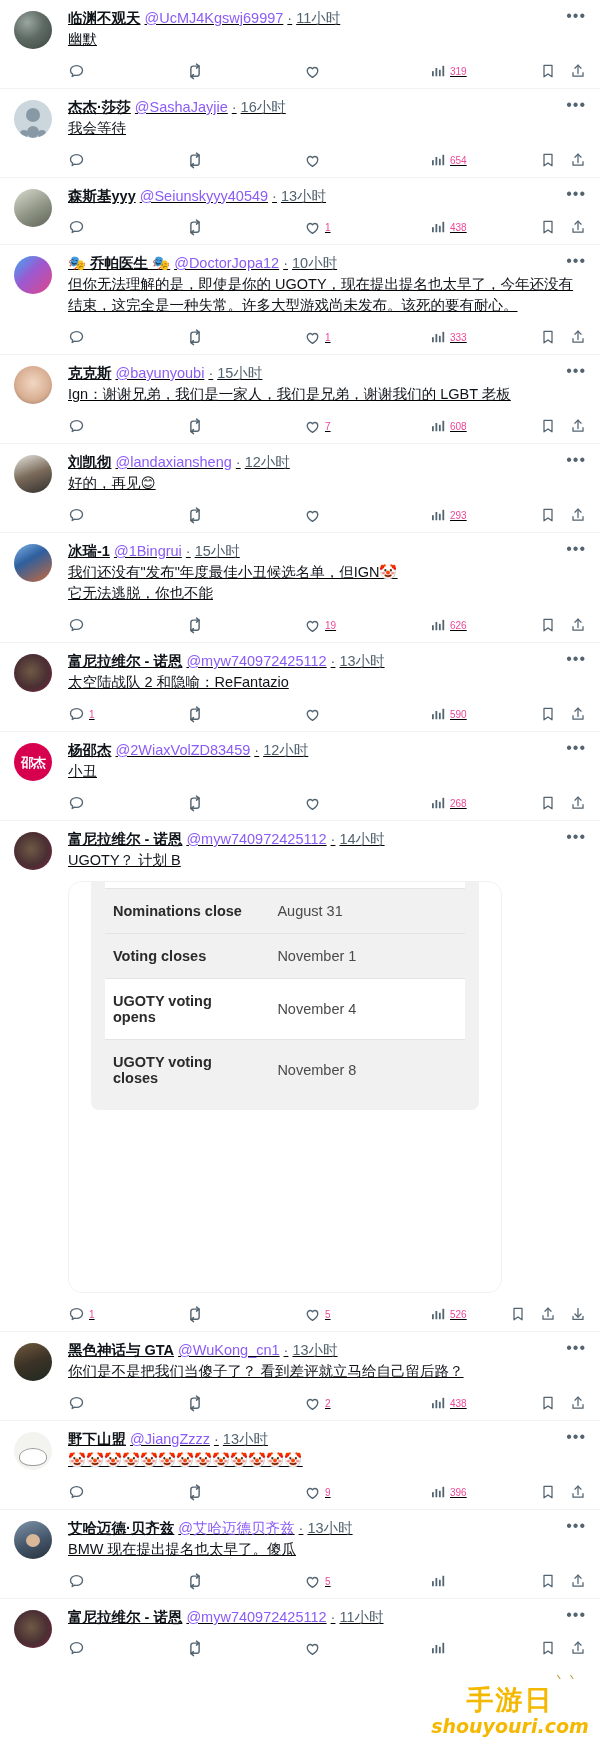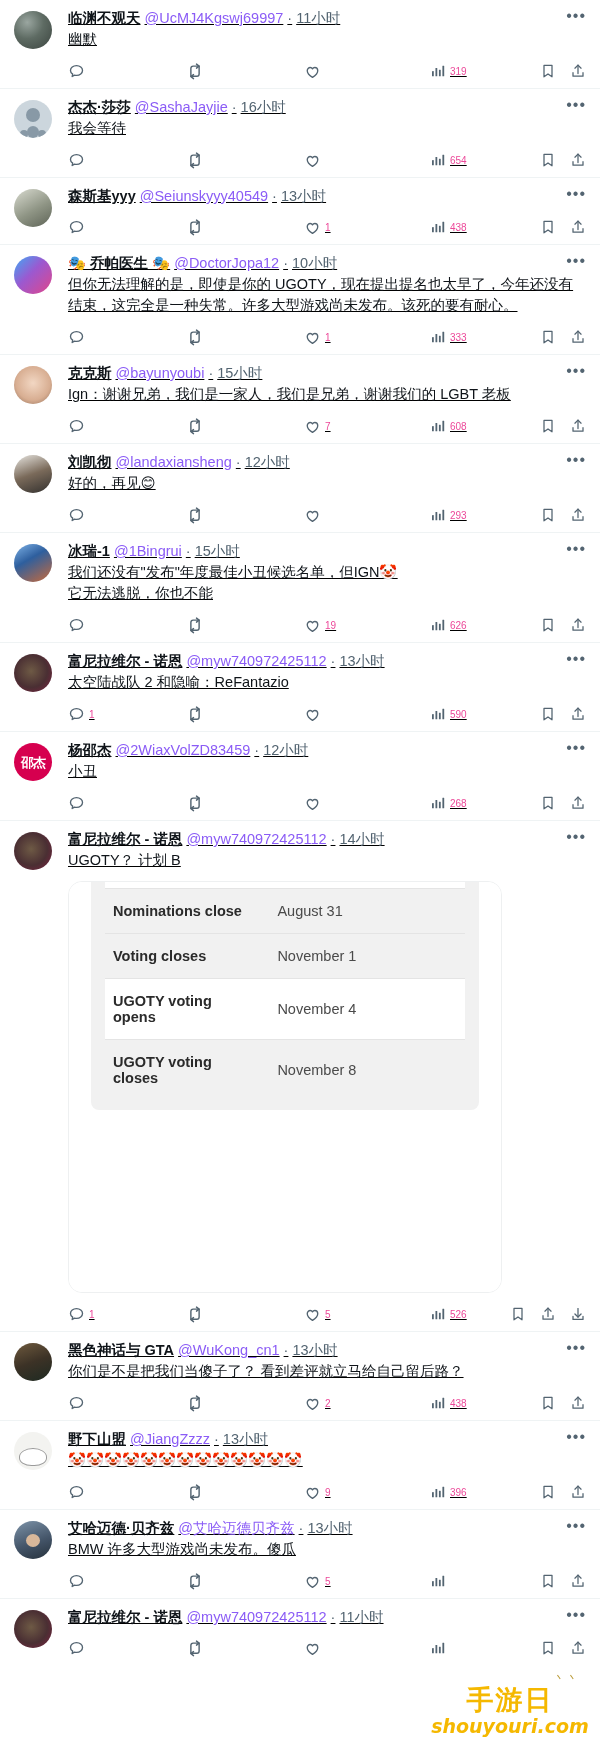--- a/index.html
+++ b/index.html
@@ -1055,21 +1055,21 @@
         <div class="avatar av-bmw"></div>
       </div>
       <div class="body-col">
         <div class="head">
           <span class="name">艾哈迈德·贝齐兹</span>
           <span class="handle">@艾哈迈德贝齐兹</span>
           <span class="dotsep">·</span>
           <span class="time">13小时</span>
           <span class="more">•••</span>
         </div>
-        <div class="text">BMW 许多大型游戏尚未发布。傻瓜</div>
+        <div class="text">BMW 现在提出提名也太早了。傻瓜</div>
         <div class="actions">
           <div class="act a-reply">
             <span>
               <svg width="17" height="17" viewBox="0 0 24 24" fill="none" stroke="#536471" stroke-width="1.9">
                 <path d="M12 3.6c-4.7 0-8.5 3.1-8.5 6.9 0 2.2 1.2 4.1 3.1 5.3l-.7 3.3 3.5-1.9c.8.2 1.7.3 2.6.3 4.7 0 8.5-3.1 8.5-6.9S16.7 3.6 12 3.6z" stroke-linejoin="round"></path>
               </svg>
             </span>
           </div>
           <div class="act a-rt">
             <span>

